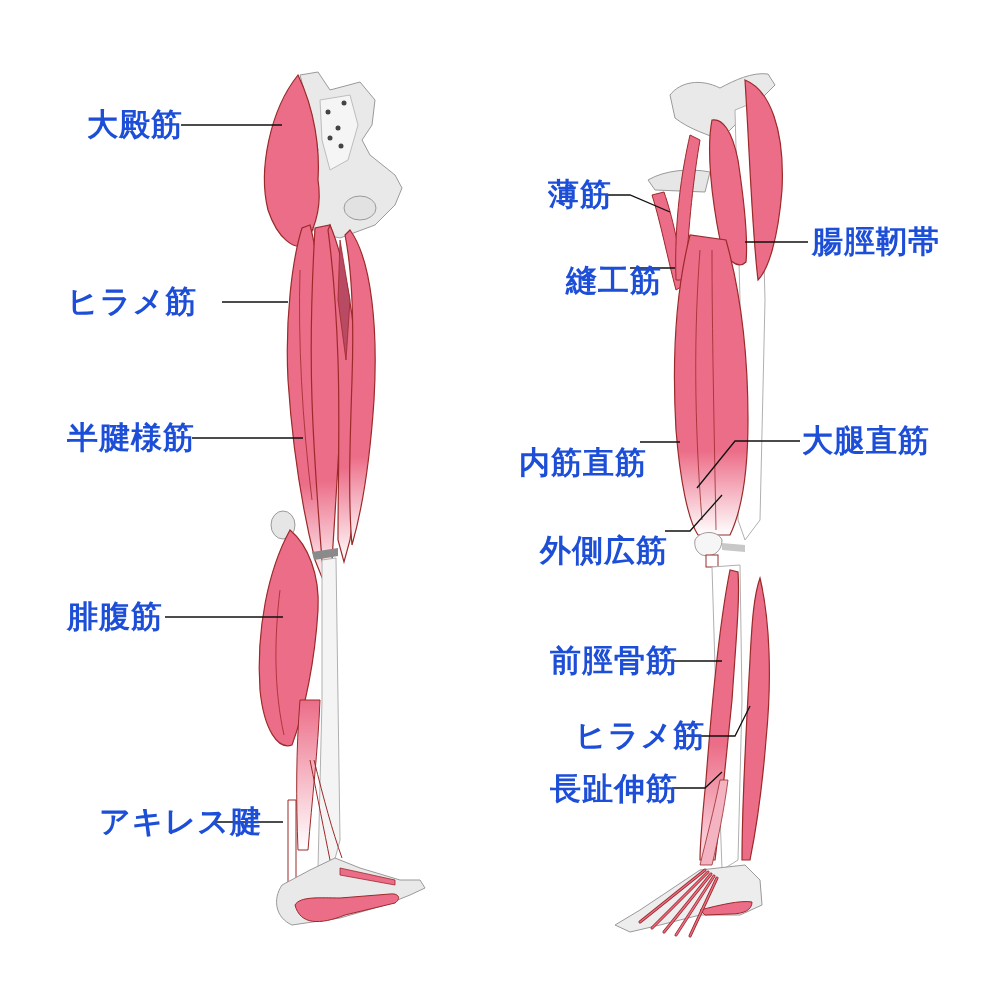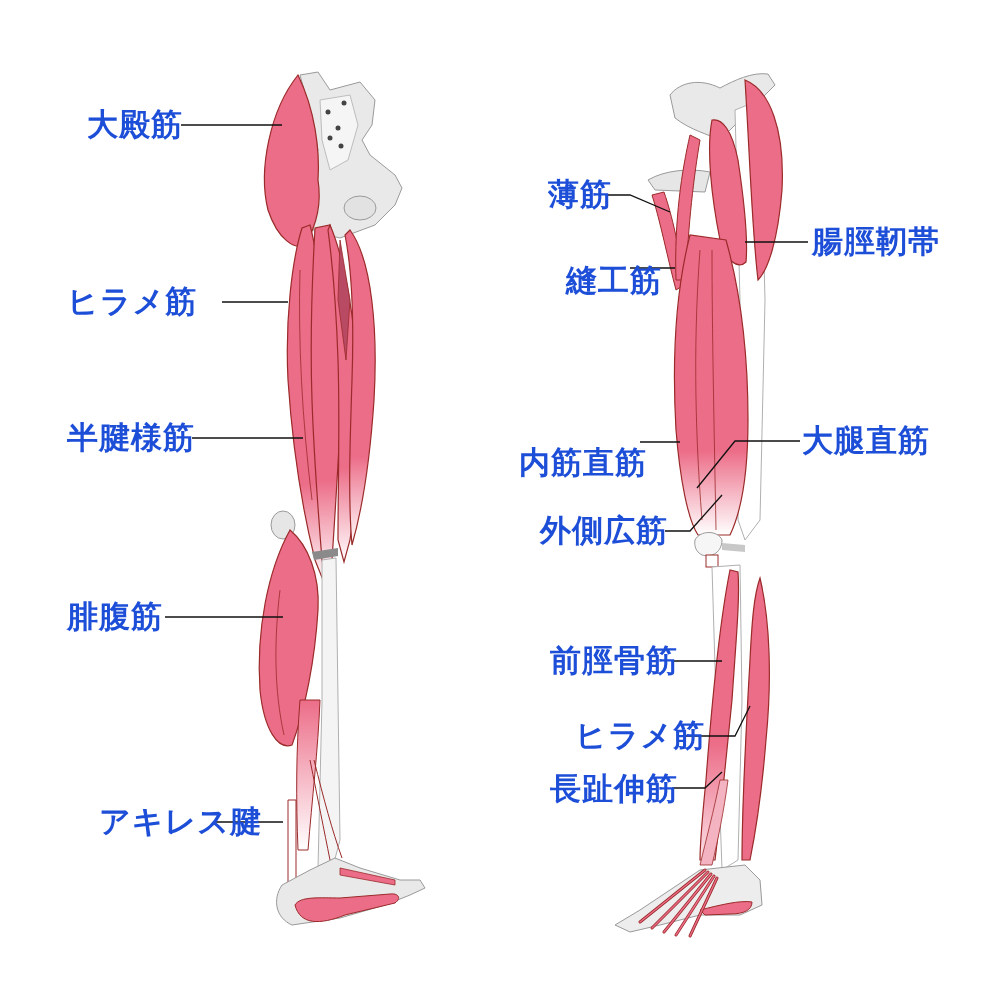--- a/index.html
+++ b/index.html
@@ -144,18 +144,18 @@
   <div class="label" style="left:67px; top:287px;">ヒラメ筋</div>
   <div class="label" style="left:67px; top:423px;">半腱様筋</div>
   <div class="label" style="left:67px; top:602px;">腓腹筋</div>
   <div class="label" style="left:67px; top:807px;margin-left:32px;">アキレス腱</div>
 
   <div class="label" style="left:548px; top:180px;">薄筋</div>
   <div class="label" style="left:566px; top:254px;margin-top:12px;">縫工筋</div>
   <div class="label" style="left:812px; top:227px;">腸脛靭帯</div>
   <div class="label" style="left:519px; top:448px;">内筋直筋</div>
   <div class="label" style="left:802px; top:426px;">大腿直筋</div>
-  <div class="label" style="left:540px; top:516px;">外側広筋</div>
+  <div class="label" style="left:540px; top:536px;">外側広筋</div>
   <div class="label" style="left:550px; top:646px;text-align:center;">前脛骨筋</div>
   <div class="label" style="left:575px; top:721px;">ヒラメ筋</div>
   <div class="label" style="left:550px; top:774px;text-align:center;">長趾伸筋</div>
 
 </div>
 
 </body></html>

